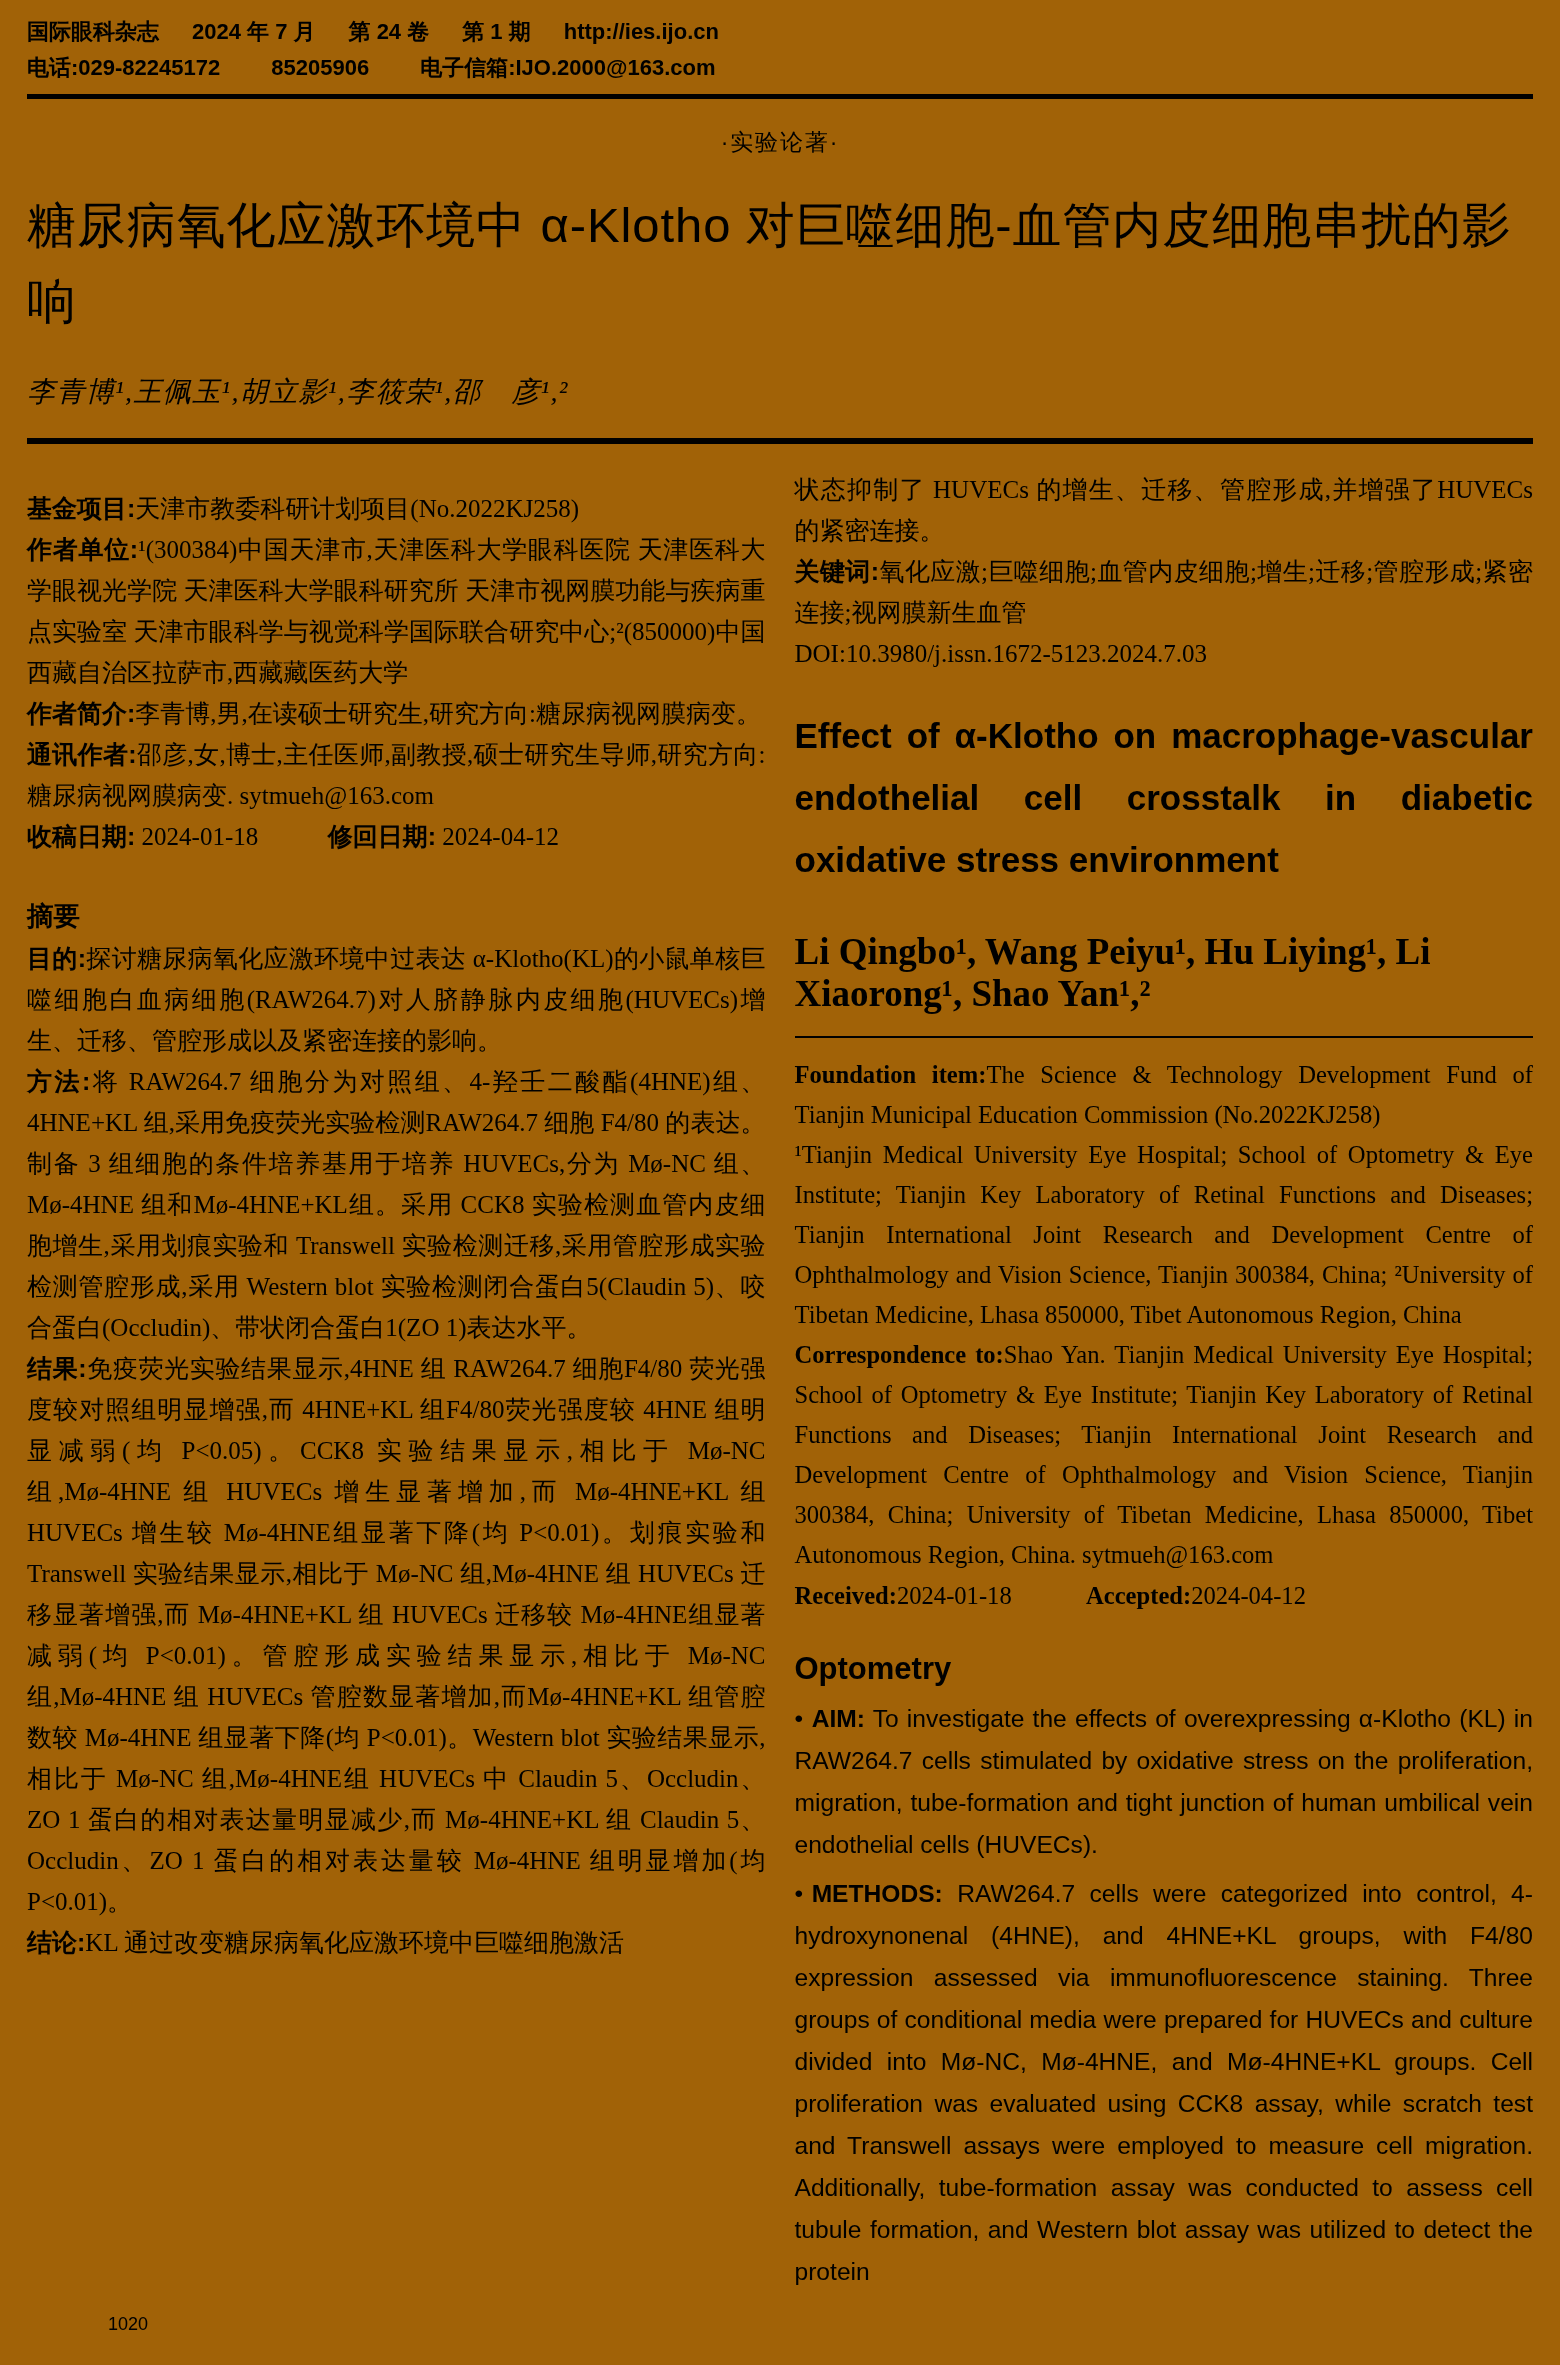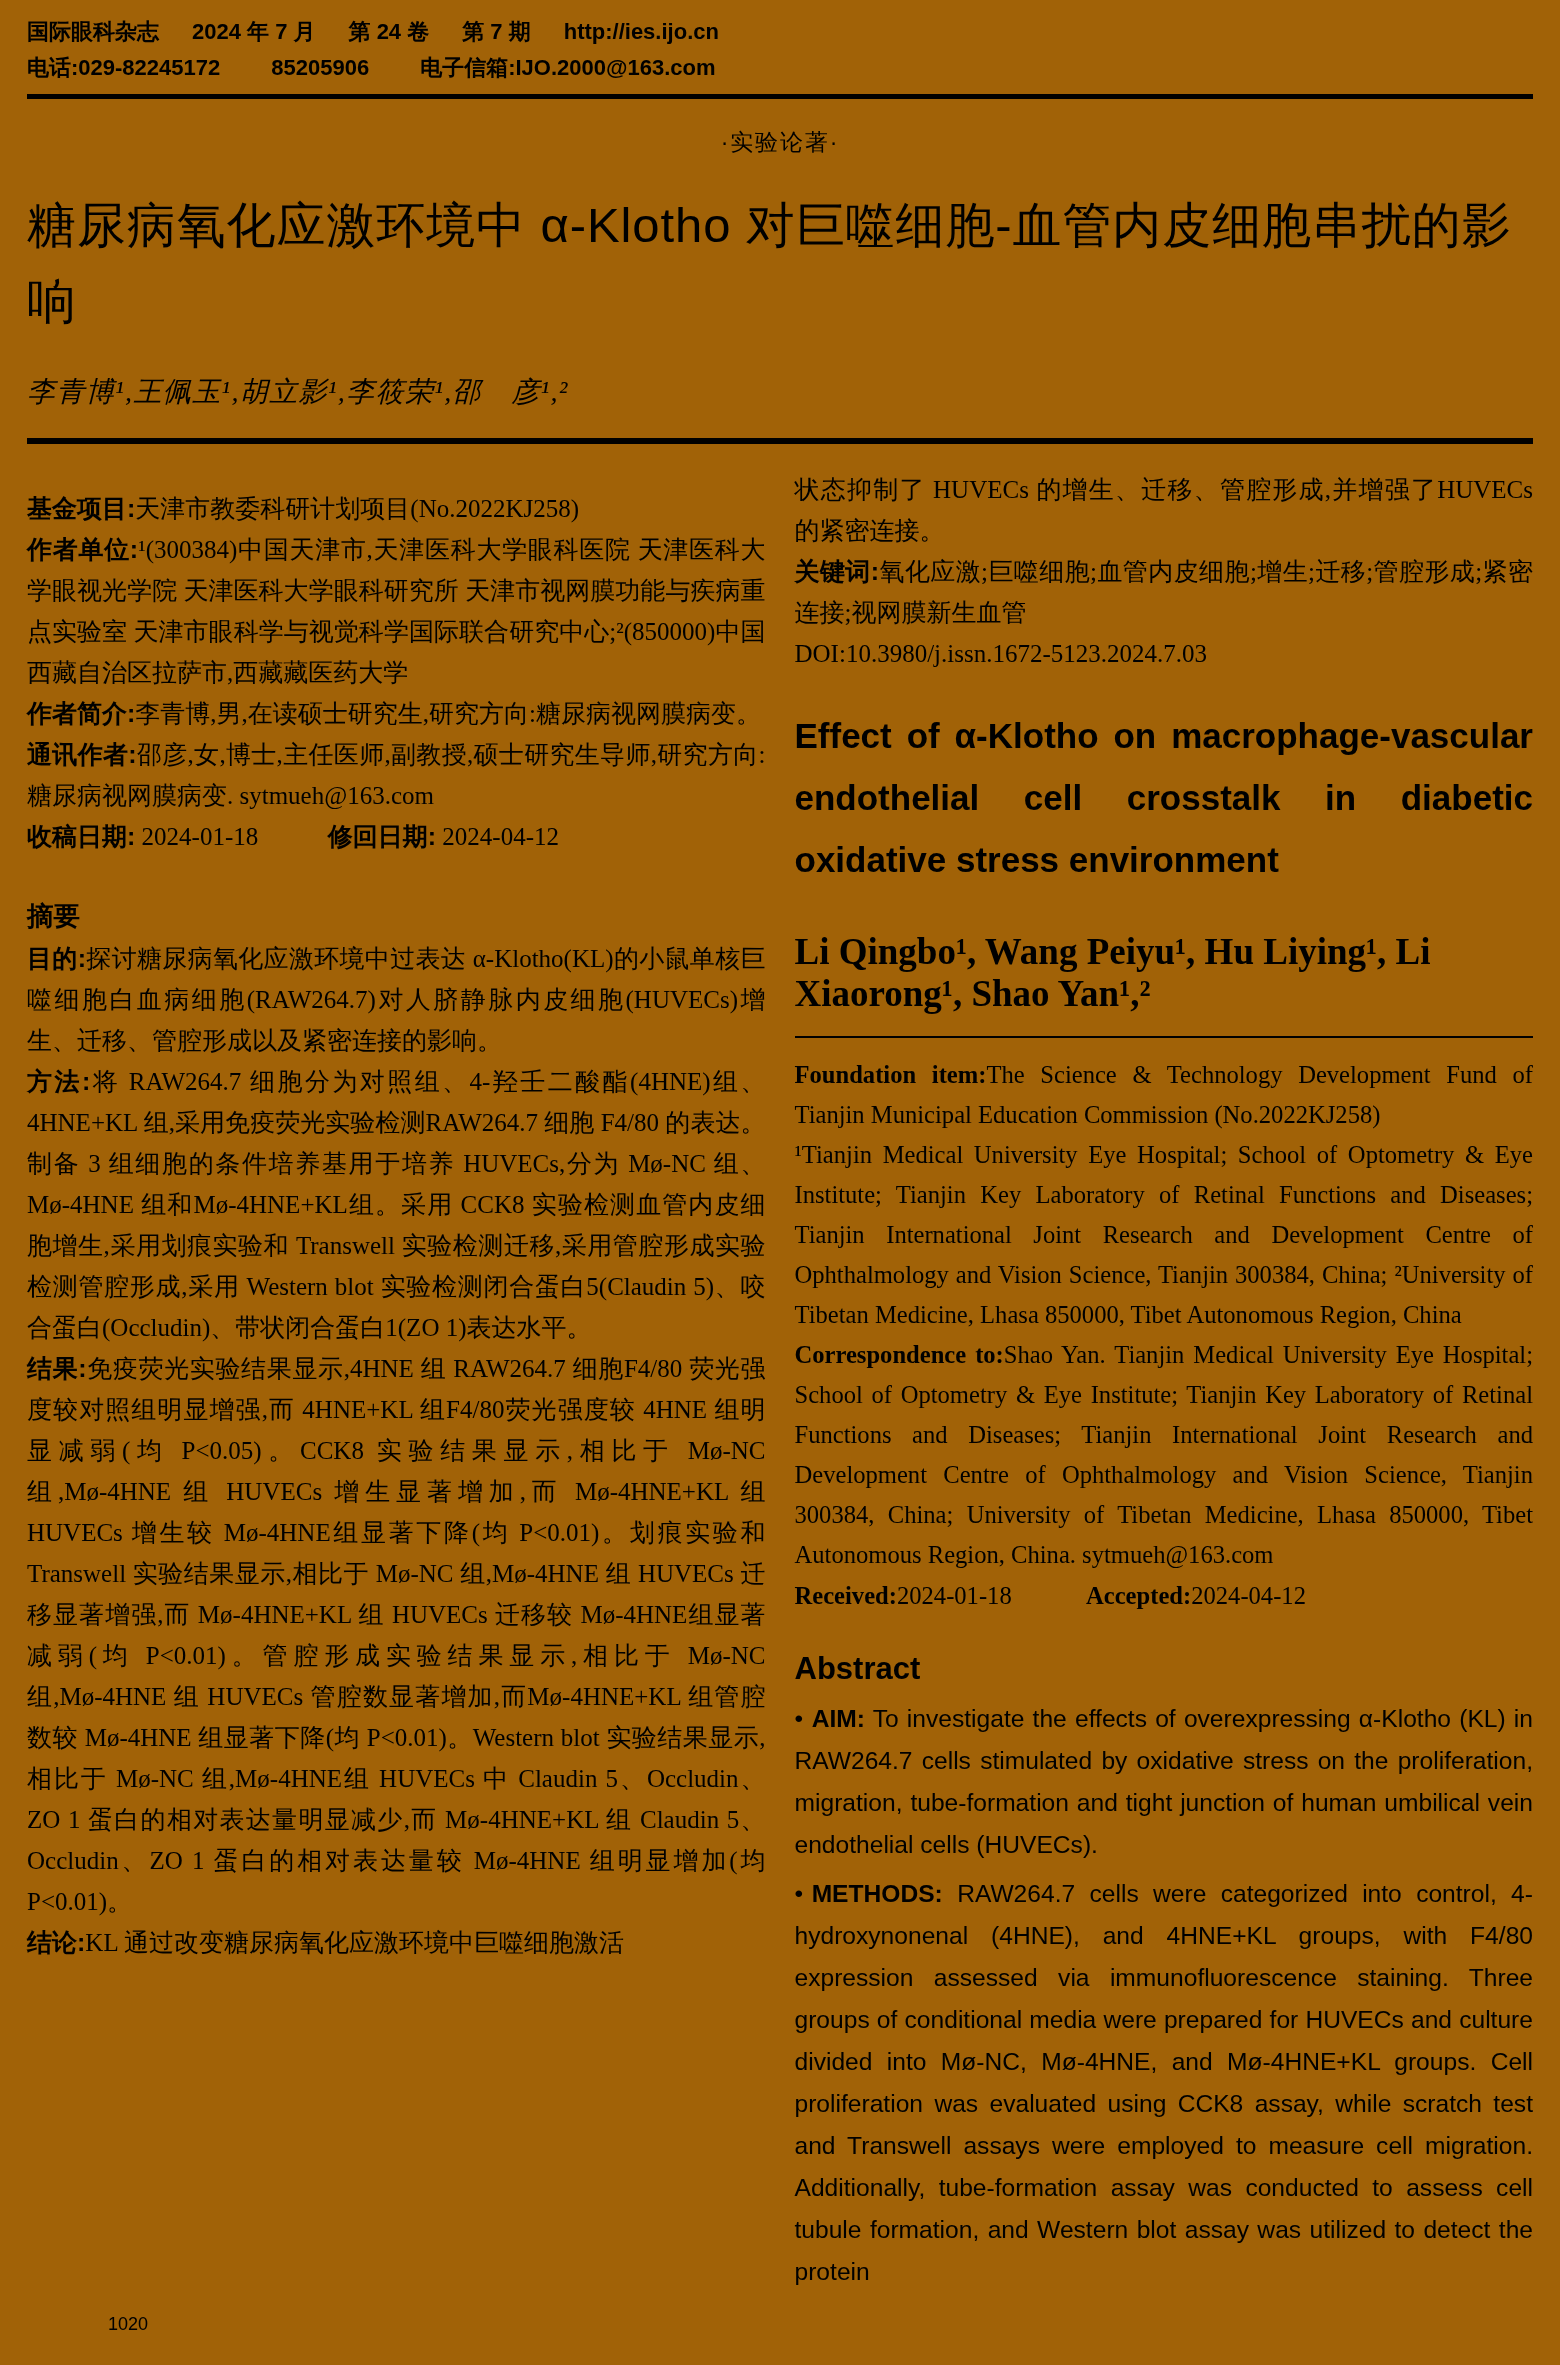--- a/index.html
+++ b/index.html
@@ -61,21 +61,21 @@
 </head>
 <body>
 
 <div class="page">
 
   <div class="hdr">
     <div class="hdr-row hdr-row1">
       <span>国际眼科杂志</span>
       <span>2024 年 7 月</span>
       <span>第 24 卷</span>
-      <span>第 7 期</span>
+      <span>第 1 期</span>
       <span>http://ies.ijo.cn</span>
     </div>
     <div class="hdr-row hdr-row2">
       <span>电话:029-82245172</span>
       <span>85205906</span>
       <span>电子信箱:IJO.2000@163.com</span>
     </div>
   </div>
   <div class="rule-thick"></div>
 
@@ -141,21 +141,21 @@
       <p class="serif-block">¹Tianjin Medical University Eye Hospital; School of Optometry &amp; Eye Institute; Tianjin Key Laboratory of Retinal Functions and Diseases; Tianjin International Joint Research and Development Centre of Ophthalmology and Vision Science, Tianjin 300384, China; ²University of Tibetan Medicine, Lhasa 850000, Tibet Autonomous Region, China</p>
       <p class="serif-block">
         <b>Correspondence to:</b><span>Shao Yan. Tianjin Medical University Eye Hospital; School of Optometry &amp; Eye Institute; Tianjin Key Laboratory of Retinal Functions and Diseases; Tianjin International Joint Research and Development Centre of Ophthalmology and Vision Science, Tianjin 300384, China; University of Tibetan Medicine, Lhasa 850000, Tibet Autonomous Region, China. sytmueh@163.com</span>
       </p>
       <p class="en-dates">
         <b>Received:</b><span>2024-01-18</span>
         <span class="spacer"></span>
         <b>Accepted:</b><span>2024-04-12</span>
       </p>
 
-      <div class="abstract-head">Abstract</div>
+      <div class="abstract-head">Optometry</div>
       <p class="sans-para">
         <span class="bullet">•</span><b class="lbl">AIM:</b> <span>To investigate the effects of overexpressing α-Klotho (KL) in RAW264.7 cells stimulated by oxidative stress on the proliferation, migration, tube-formation and tight junction of human umbilical vein endothelial cells (HUVECs).</span>
       </p>
       <p class="sans-para">
         <span class="bullet">•</span><b class="lbl">METHODS:</b> <span>RAW264.7 cells were categorized into control, 4-hydroxynonenal (4HNE), and 4HNE+KL groups, with F4/80 expression assessed via immunofluorescence staining. Three groups of conditional media were prepared for HUVECs and culture divided into Mø-NC, Mø-4HNE, and Mø-4HNE+KL groups. Cell proliferation was evaluated using CCK8 assay, while scratch test and Transwell assays were employed to measure cell migration. Additionally, tube-formation assay was conducted to assess cell tubule formation, and Western blot assay was utilized to detect the protein</span>
       </p>
     </div>
   </div>
 
   <div class="pageno">1020</div>

